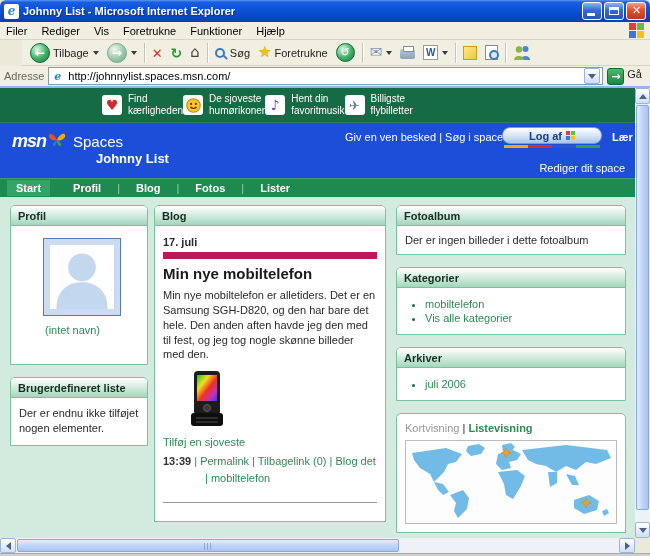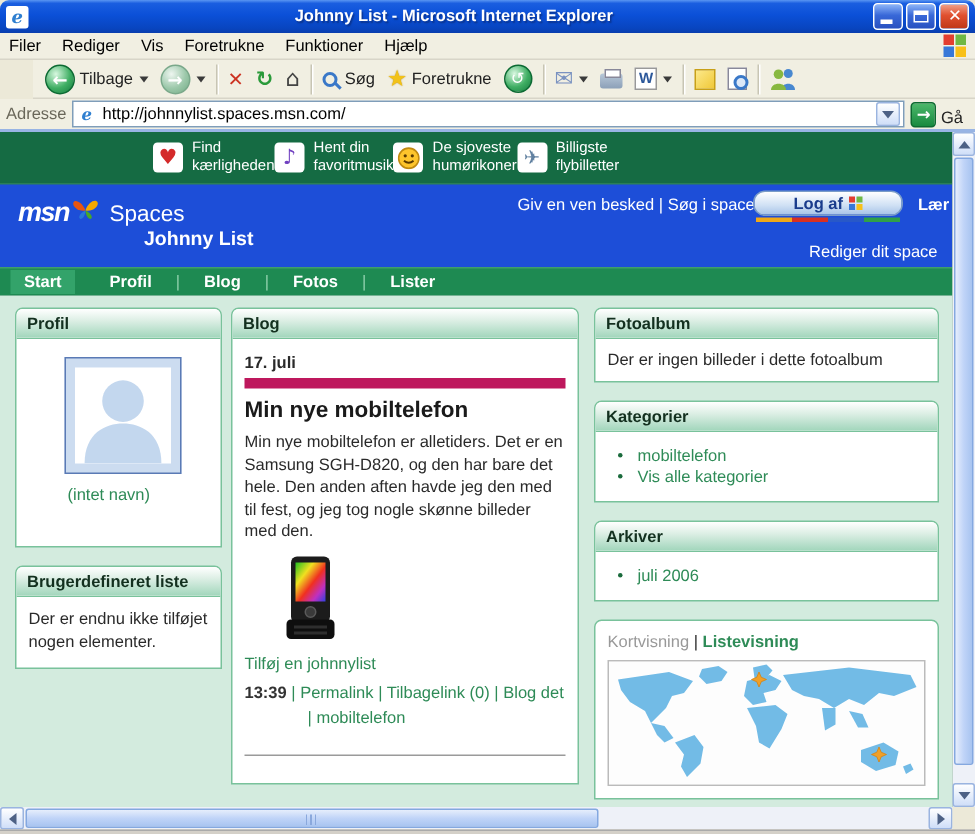--- a/index.html
+++ b/index.html
@@ -2,21 +2,21 @@
 <html><head>
 <meta charset="utf-8">
 <style>
   * { box-sizing: border-box; margin: 0; padding: 0; }
   body { margin:0; background:#fff; font-family:"Liberation Sans", sans-serif; }
   .ie-window { position:relative; width:650px; height:556px; overflow:hidden; background:#ECE9D8; }
 
   
   .titlebar { position:absolute; top:0; left:0; width:650px; height:22px;
     background:linear-gradient(180deg,#5a96f2 0%,#1a5ee0 10%,#0b50d8 45%,#0845c0 85%,#0a3eae 100%);
-    border-radius:6px 6px 0 0; display:flex; align-items:center; padding:0 4px;text-align:center; }
+    border-radius:6px 6px 0 0; display:flex; align-items:center; padding:0 4px; }
   .ie-icon { width:15px; height:15px; margin-right:4px; background:#fff; border-radius:2px;
     display:flex; align-items:center; justify-content:center; font-family:"DejaVu Serif", serif;
     font-style:italic; font-weight:bold; font-size:12px; color:#2f7fd0; }
   .ie-icon::before { content:"e"; }
   .title-text { color:#fff; font-weight:bold; font-size:11px; text-shadow:1px 1px 1px #0a3490; flex:1; }
   .winbtns { display:flex; gap:2px; }
   .wbtn { width:20px; height:18px; border:1px solid #fff; border-radius:3px; position:relative; }
   .wbtn.min, .wbtn.max { background:linear-gradient(180deg,#8cb4f8,#3868d8 45%,#2850c0); }
   .wbtn.close { background:linear-gradient(180deg,#f0a088,#e05030 45%,#c03818); }
   .glyph-min { position:absolute; left:4px; bottom:3px; width:8px; height:3px; background:#fff; }
@@ -71,21 +71,21 @@
   .addressbar { position:absolute; top:66px; left:0; width:650px; height:22px; background:#F1EFE2;
     display:flex; align-items:center; padding:0 4px; gap:4px; border-bottom:2px solid #98b4e4; }
   .addr-label { color:#6a675a; font-size:11px; }
   .addr-input { flex:1; height:18px; background:#fff; border:1px solid #7f9db9; display:flex; align-items:center; padding:0 2px; gap:4px; }
   .addr-ie { width:13px; height:13px; background:#fff; border-radius:2px; display:flex; align-items:center; justify-content:center;
     font-family:"DejaVu Serif", serif; font-style:italic; font-weight:bold; font-size:11px; color:#2f7fd0; }
   .addr-ie::before { content:"e"; }
   .addr-url { flex:1; font-size:11px; color:#000; }
   .addr-drop { width:16px; height:16px; background:linear-gradient(180deg,#fff,#cfdef8); border:1px solid #9ab4e0; border-radius:2px;
     display:flex; align-items:center; justify-content:center; }
-  .go-btn { display:flex; align-items:flex-end; gap:3px; font-size:11px; color:#222; padding-right:4px; }
+  .go-btn { display:flex; align-items:flex-start; gap:3px; font-size:11px; color:#222; padding-right:4px; }
   .go-square { width:17px; height:17px; border-radius:3px; background:linear-gradient(#4db86a,#188a40); border:1px solid #0d6a30;
     color:#fff; display:flex; align-items:center; justify-content:center; font-weight:bold; font-family:"DejaVu Sans", sans-serif; }
   .go-square::before { content:"\2192"; font-size:11px; }
 
   
   .viewport { position:absolute; top:88px; left:0; width:635px; height:450px; background:#156B43; overflow:hidden; }
 
   .promo-banner { height:34px; background:#156B43; display:flex; align-items:center; padding-left:102px; }
   .promo { display:flex; align-items:center; gap:6px; }
   .promo-ic { width:20px; height:20px; background:#fff; border-radius:3px; display:flex; align-items:center; justify-content:center; }
@@ -288,34 +288,34 @@
 
     <div class="promo-banner">
       <div class="promo">
         <span class="promo-ic">
             <span class="glyph g-heart"></span>
           </span>
         <span class="promo-txt"><span>Find</span><br><span>kærligheden</span></span>
       </div>
       <div class="promo">
         <span class="promo-ic">
-            <span class="glyph g-note"></span>
-          </span>
-        <span class="promo-txt"><span>Hent din</span><br><span>favoritmusik</span></span>
-      </div>
-      <div class="promo">
-        <span class="promo-ic">
           <svg width="15" height="15" viewBox="0 0 14 14">
               <circle cx="7" cy="7" r="6.3" fill="#fdc52c" stroke="#c08a10"></circle>
               <circle cx="4.8" cy="5.5" r="1" fill="#5a3a00"></circle>
               <circle cx="9.2" cy="5.5" r="1" fill="#5a3a00"></circle>
               <path d="M4 8.5 Q7 11 10 8.5" stroke="#5a3a00" fill="none" stroke-width="1.2"></path>
             </svg>
         </span>
         <span class="promo-txt"><span>De sjoveste</span><br><span>humørikoner</span></span>
+      </div>
+      <div class="promo">
+        <span class="promo-ic">
+            <span class="glyph g-note"></span>
+          </span>
+        <span class="promo-txt"><span>Hent din</span><br><span>favoritmusik</span></span>
       </div>
       <div class="promo">
         <span class="promo-ic">
             <span class="glyph g-plane"></span>
           </span>
         <span class="promo-txt"><span>Billigste</span><br><span>flybilletter</span></span>
       </div>
     </div>
 
     <div class="space-header">
@@ -397,21 +397,21 @@
                   </linearGradient>
                 </defs>
                 <rect x="12" y="1" width="26" height="44" rx="4" fill="#1c1c1c"></rect>
                 <rect x="15" y="5" width="20" height="26" fill="url(#scr)"></rect>
                 <circle cx="25" cy="38" r="3.5" fill="#3a3a3a" stroke="#5a5a5a"></circle>
                 <rect x="9" y="43" width="32" height="13" rx="3" fill="#0e0e0e"></rect>
                 <rect x="14" y="47" width="22" height="2" fill="#2e2e2e"></rect>
                 <rect x="14" y="51" width="22" height="2" fill="#2e2e2e"></rect>
               </svg>
             </div>
-            <span class="link add-comment">Tilføj en johnnylist</span>
+            <span class="link add-comment">Tilføj en sjoveste</span>
             <div class="meta-row">
               <span class="meta-time">13:39</span><span class="meta-link link">Permalink</span><span class="meta-link link">Tilbagelink (0)</span><span class="meta-link link">Blog det</span><span class="meta-link link">mobiltelefon</span>
             </div>
             <hr class="blog-hr">
           </div>
         </div>
       </div>
 
       <div class="col-right">
         <div class="module">

